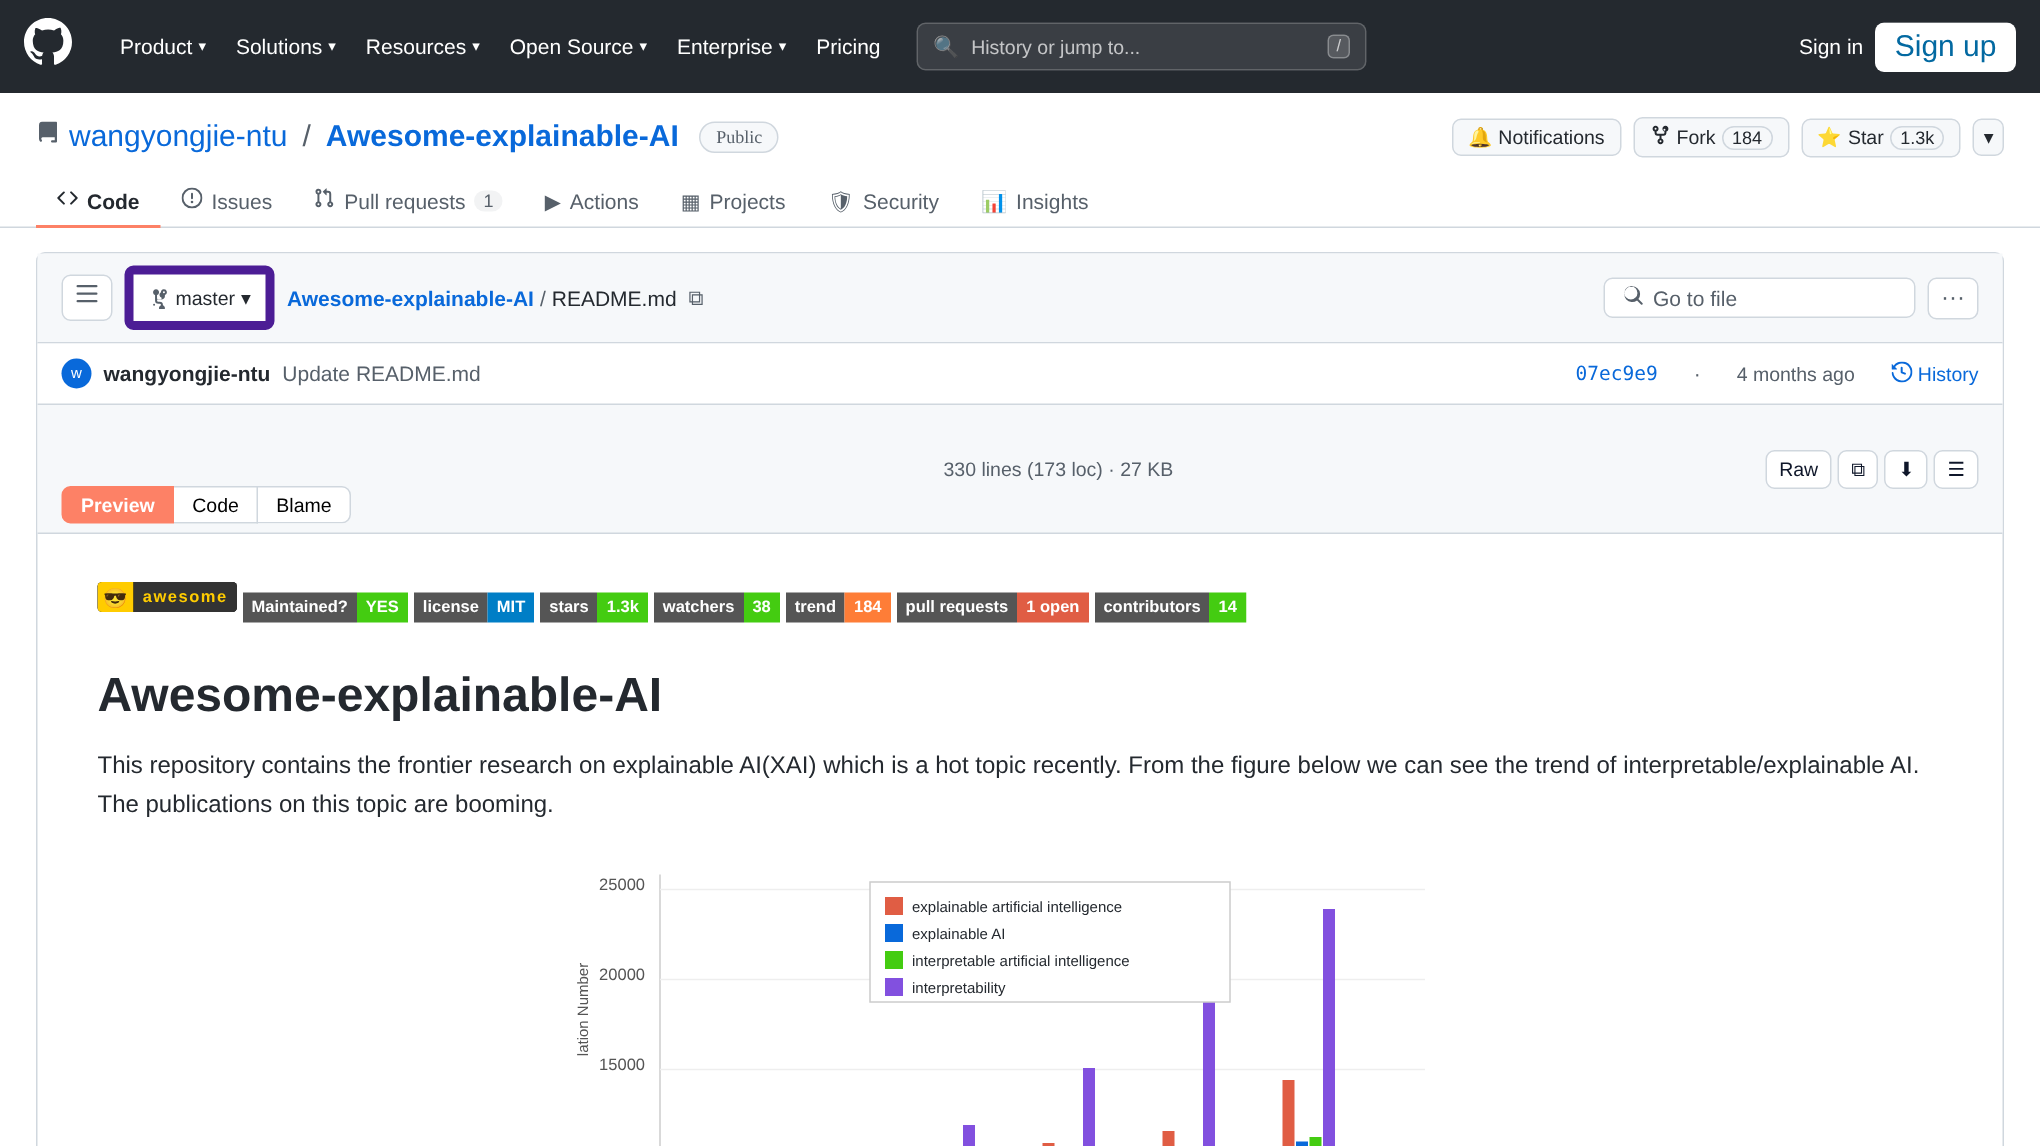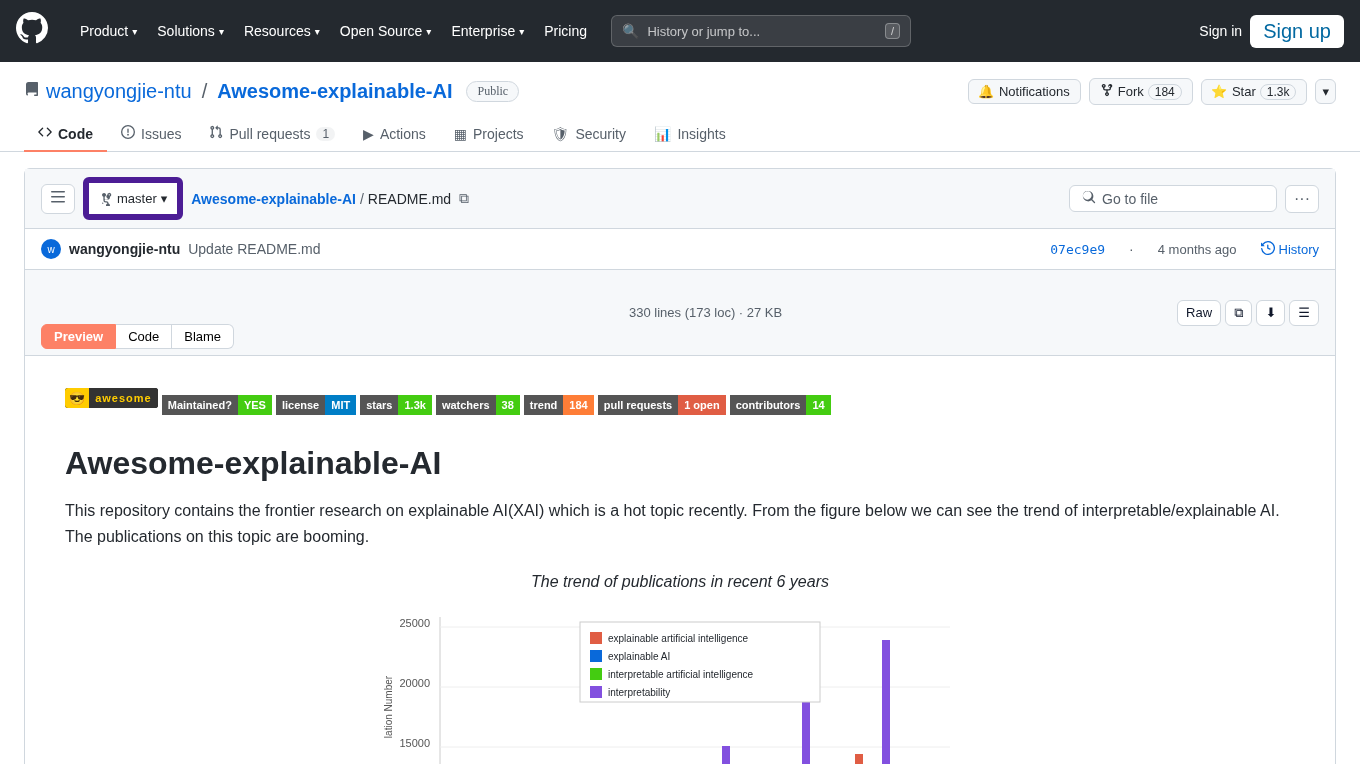--- a/index.html
+++ b/index.html
@@ -330,21 +330,20 @@
       <span class="badge-img">
         <span class="badge-part badge-left">contributors</span>
         <span class="badge-part" style="background:#4c1;color:#fff;">14</span>
       </span>
     </div>
 
     <div class="repo-title-text">Awesome-explainable-AI</div>
     <div class="intro-text">This repository contains the frontier research on explainable AI(XAI) which is a hot topic recently. From the figure below we can see the trend of interpretable/explainable AI. The publications on this topic are booming.</div>
 
     <div class="chart-container">
-      <div class="chart-title">The trend of publications in recent 6 years</div>
       <svg width="580" height="240" viewBox="0 0 580 240">
 
         <text x="50" y="20" font-size="11" fill="#555" text-anchor="end">25000</text>
         <text x="50" y="80" font-size="11" fill="#555" text-anchor="end">20000</text>
         <text x="50" y="140" font-size="11" fill="#555" text-anchor="end">15000</text>
 
         <line x1="60" y1="10" x2="60" y2="200" stroke="#ccc" stroke-width="1"></line>
 
         <line x1="60" y1="200" x2="570" y2="200" stroke="#ccc" stroke-width="1"></line>
 

